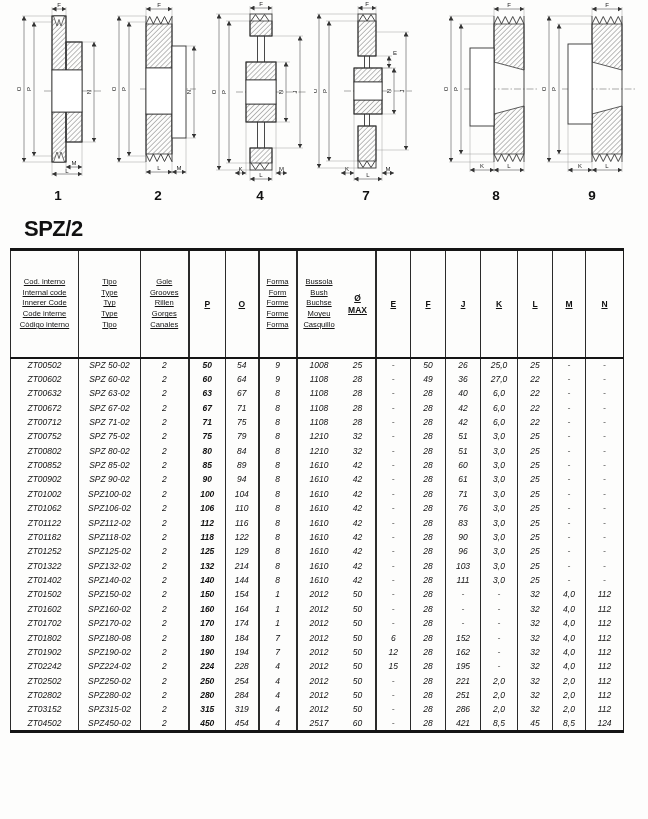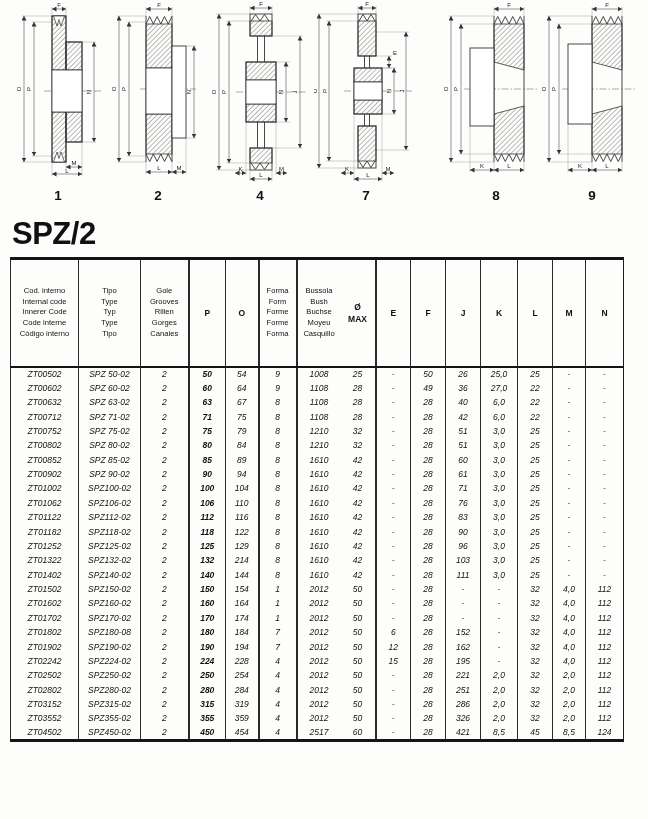--- a/index.html
+++ b/index.html
@@ -14,28 +14,28 @@
   svg .olw{fill:#fff;stroke:#333;stroke-width:0.9;}
   svg .ht{fill:url(#hp);stroke:#333;stroke-width:0.8;}
   svg .wb{fill:#fff;stroke:#333;stroke-width:0.8;}
   svg .wn{fill:#fdfdfc;stroke:#333;stroke-width:0.7;}
   svg .dl{stroke:#444;stroke-width:0.55;fill:none;}
   svg .xl{stroke:#888;stroke-width:0.4;fill:none;}
   svg .cl{stroke:#555;stroke-width:0.5;stroke-dasharray:7 2 1.5 2;}
   svg .m2{marker-start:url(#ar);marker-end:url(#ar);}
   svg text{font-family:"Liberation Sans",sans-serif;font-size:6px;fill:#222;}
   
-  h1.title{margin:10px 0 8px 12px;font-size:31px;font-weight:800;letter-spacing:-0.5px;line-height:1;}
+  h1.title{margin:10px 0 8px 24px;font-size:22px;font-weight:800;letter-spacing:-0.5px;line-height:1;}
   
   .twrap{margin-left:10px;}
   table.spz{border-collapse:collapse;table-layout:fixed;width:614px;
             border:1.5px solid #1c1c1c;border-top:3px solid #151515;border-bottom:3px solid #151515;}
   table.spz th,table.spz td{border-left:1px solid #2a2a2a;padding:0;text-align:center;
             font-size:8.5px;line-height:1;overflow:hidden;white-space:nowrap;}
-  table.spz thead tr{height:108px;}
+  table.spz thead tr{height:108px;text-decoration:underline;}
   table.spz thead th{border-bottom:2.5px solid #151515;font-weight:normal;font-size:7.6px;
             line-height:1.42;white-space:pre-line;vertical-align:middle;}
   table.spz thead th.ltr{font-weight:bold;font-size:8.5px;}
   table.spz tbody tr{height:14.38px;font-style:italic;}
   .hl{border-left-width:2px !important;}
   .nl{border-left:none !important;}
   .b{font-weight:bold;}
 </style>
 </head>
 <body>
@@ -340,37 +340,54 @@
             <td class="nl">28</td>
             <td class="hl">-</td>
             <td>28</td>
             <td>40</td>
             <td>6,0</td>
             <td>22</td>
             <td>-</td>
             <td>-</td>
           </tr>
           <tr>
-            <td>ZT00712</td>
-            <td>SPZ 71-02</td>
-            <td>2</td>
-            <td class="hl b">71</td>
-            <td>75</td>
+            <td>ZT00672</td>
+            <td>SPZ 67-02</td>
+            <td>2</td>
+            <td class="hl b">67</td>
+            <td>71</td>
             <td class="hl">8</td>
             <td class="hl">1108</td>
             <td class="nl">28</td>
             <td class="hl">-</td>
             <td>28</td>
             <td>42</td>
             <td>6,0</td>
             <td>22</td>
             <td>-</td>
             <td>-</td>
           </tr>
           <tr>
+            <td>ZT00712</td>
+            <td>SPZ 71-02</td>
+            <td>2</td>
+            <td class="hl b">71</td>
+            <td>75</td>
+            <td class="hl">8</td>
+            <td class="hl">1108</td>
+            <td class="nl">28</td>
+            <td class="hl">-</td>
+            <td>28</td>
+            <td>42</td>
+            <td>6,0</td>
+            <td>22</td>
+            <td>-</td>
+            <td>-</td>
+          </tr>
+          <tr>
             <td>ZT00752</td>
             <td>SPZ 75-02</td>
             <td>2</td>
             <td class="hl b">75</td>
             <td>79</td>
             <td class="hl">8</td>
             <td class="hl">1210</td>
             <td class="nl">32</td>
             <td class="hl">-</td>
             <td>28</td>
@@ -691,37 +708,20 @@
             <td>SPZ315-02</td>
             <td>2</td>
             <td class="hl b">315</td>
             <td>319</td>
             <td class="hl">4</td>
             <td class="hl">2012</td>
             <td class="nl">50</td>
             <td class="hl">-</td>
             <td>28</td>
             <td>286</td>
-            <td>2,0</td>
-            <td>32</td>
-            <td>2,0</td>
-            <td>112</td>
-          </tr>
-          <tr>
-            <td>ZT03552</td>
-            <td>SPZ355-02</td>
-            <td>2</td>
-            <td class="hl b">355</td>
-            <td>359</td>
-            <td class="hl">4</td>
-            <td class="hl">2012</td>
-            <td class="nl">50</td>
-            <td class="hl">-</td>
-            <td>28</td>
-            <td>326</td>
             <td>2,0</td>
             <td>32</td>
             <td>2,0</td>
             <td>112</td>
           </tr>
           <tr>
             <td>ZT04502</td>
             <td>SPZ450-02</td>
             <td>2</td>
             <td class="hl b">450</td>

